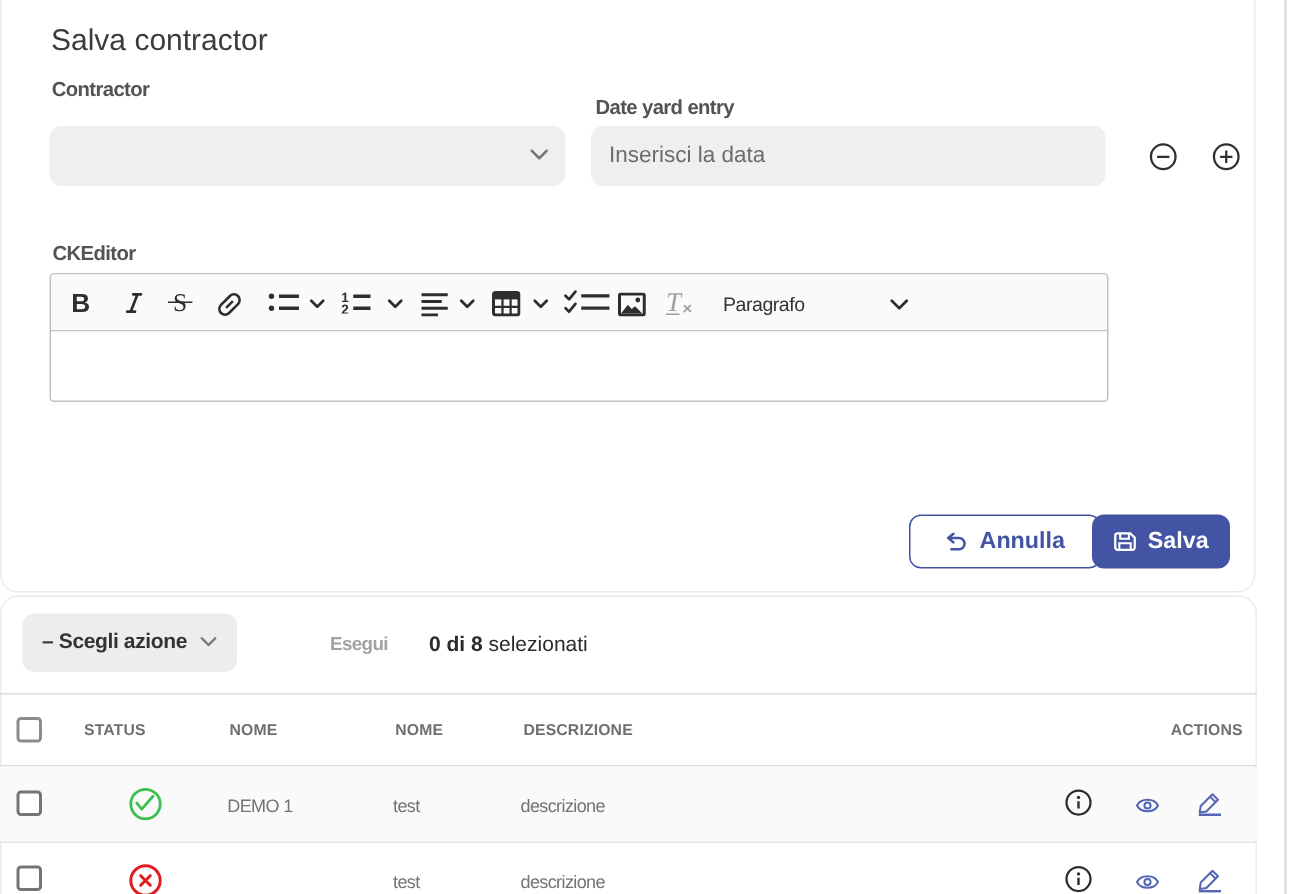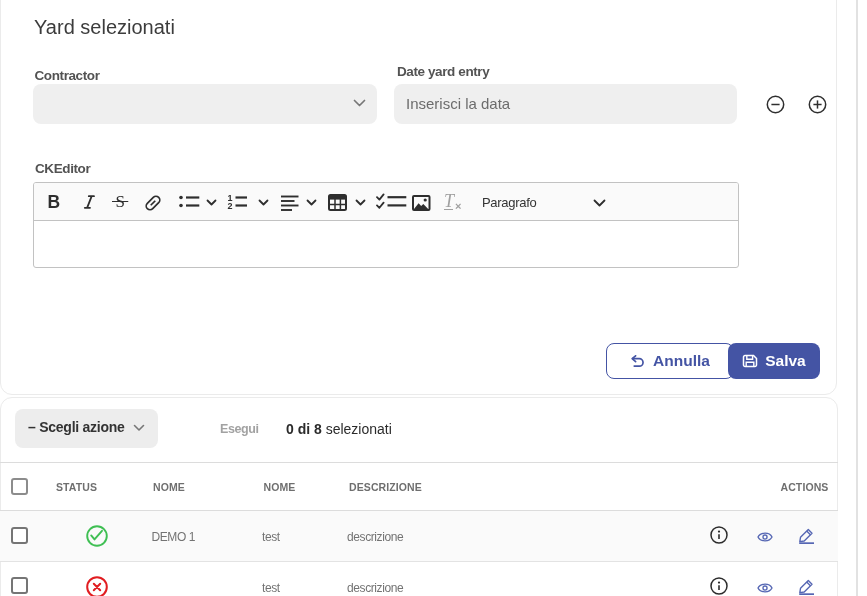--- a/index.html
+++ b/index.html
@@ -12,23 +12,23 @@
   .cell { position:absolute; font-size:12px; letter-spacing:-0.4px; color:#737373; }
   .hdr { position:absolute; font-size:10.5px; font-weight:bold; color:#6f6f6f; letter-spacing:0.1px; }
   .cb { position:absolute; width:17px; height:17px; border:2px solid #757575; border-radius:3px; background:#fff; }
   .hline { position:absolute; height:1px; background:#dcdcdc; }
 </style>
 </head>
 <body>
 
 <div class="card" style="left:0; top:-14px; width:837px; height:409px;"></div>
 
-<div class="abs" style="left:34px; top:16px; font-size:20px; color:#3c3c3c;">Yard selezionati</div>
-
-<div class="lbl" style="left:34.5px; top:68px;">Contractor</div>
+<div class="abs" style="left:34px; top:16px; font-size:20px; color:#3c3c3c;">Salva contractor</div>
+
+<div class="lbl" style="left:34.5px; top:52px;">Contractor</div>
 <div class="inp" style="left:33px; top:84px; width:344px; height:40px;">
   <svg style="position:absolute; right:11px; top:15px;" width="13" height="9" viewBox="0 0 13 9">
       <path d="M1.5 1.5 L6.5 6.5 L11.5 1.5" stroke="#777" stroke-width="1.7" fill="none" stroke-linecap="round" stroke-linejoin="round"></path>
     </svg>
 </div>
 
 <div class="lbl" style="left:397px; top:63.5px;">Date yard entry</div>
 <div class="inp" style="left:394px; top:84px; width:343px; height:40px;">
   <span style="position:absolute; left:12px; top:11px; font-size:15px; color:#6c6c6c;">Inserisci la data</span>
 </div>

